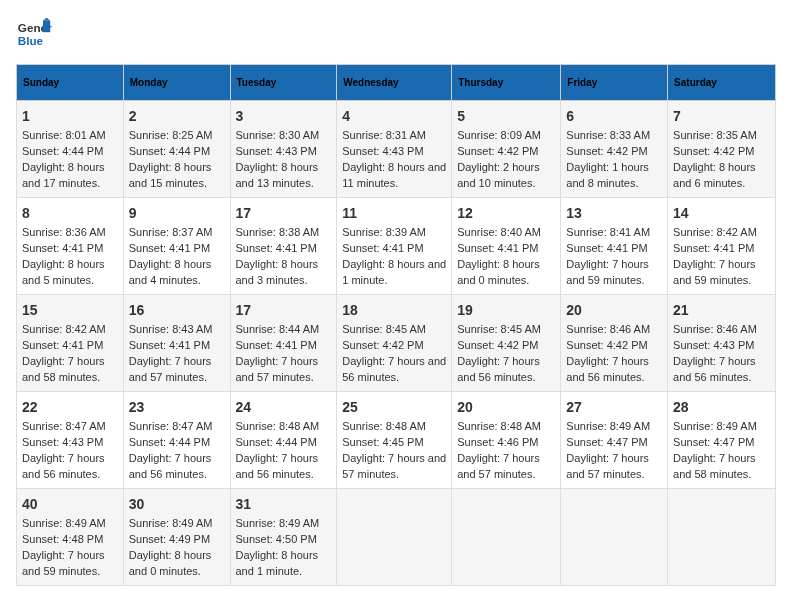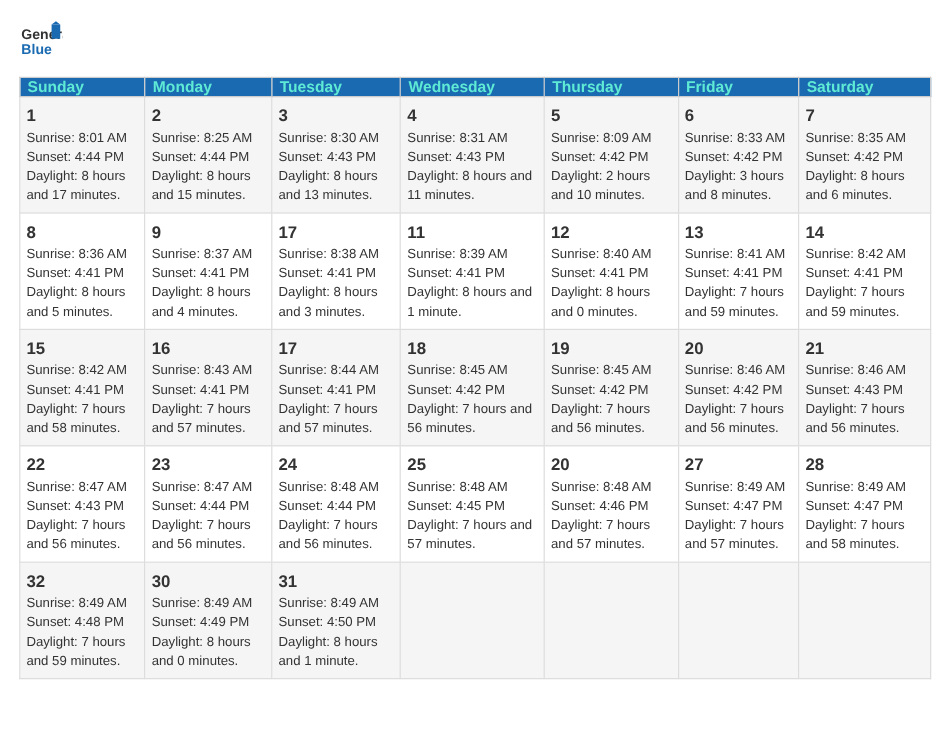--- a/index.html
+++ b/index.html
@@ -37,24 +37,24 @@
       font-size: 15px;
       color: #555;
     }
     table {
       width: 100%;
       border-collapse: collapse;
       font-size: 11px;
     }
     thead tr th {
       background-color: #1a6ab1;
-      color: #5eead4;
+      color: #000000;
       text-align: left;
-      padding: 0 6px;
-      font-size: 13px;
+      padding: 12px 6px;
+      font-size: 10px;
       font-weight: bold;
       border: 1px solid #ccc;
     }
     tbody tr td {
       vertical-align: top;
       padding: 5px 5px;
       border: 1px solid #ddd;
       color: #333;
       line-height: 1.45;
       background: #fff;
@@ -131,21 +131,21 @@
         <td>
           <span class="day-number">5</span>
           <div>Sunrise: 8:09 AM</div>
           <div>Sunset: 4:42 PM</div>
           <div>Daylight: 2 hours and 10 minutes.</div>
         </td>
         <td>
           <span class="day-number">6</span>
           <div>Sunrise: 8:33 AM</div>
           <div>Sunset: 4:42 PM</div>
-          <div>Daylight: 3 hours and 8 minutes.</div>
+          <div>Daylight: 1 hours and 8 minutes.</div>
         </td>
         <td>
           <span class="day-number">7</span>
           <div>Sunrise: 8:35 AM</div>
           <div>Sunset: 4:42 PM</div>
           <div>Daylight: 8 hours and 6 minutes.</div>
         </td>
       </tr>
       <tr>
         <td>
@@ -274,21 +274,21 @@
         </td>
         <td>
           <span class="day-number">28</span>
           <div>Sunrise: 8:49 AM</div>
           <div>Sunset: 4:47 PM</div>
           <div>Daylight: 7 hours and 58 minutes.</div>
         </td>
       </tr>
       <tr>
         <td>
-          <span class="day-number">32</span>
+          <span class="day-number">40</span>
           <div>Sunrise: 8:49 AM</div>
           <div>Sunset: 4:48 PM</div>
           <div>Daylight: 7 hours and 59 minutes.</div>
         </td>
         <td>
           <span class="day-number">30</span>
           <div>Sunrise: 8:49 AM</div>
           <div>Sunset: 4:49 PM</div>
           <div>Daylight: 8 hours and 0 minutes.</div>
         </td>

